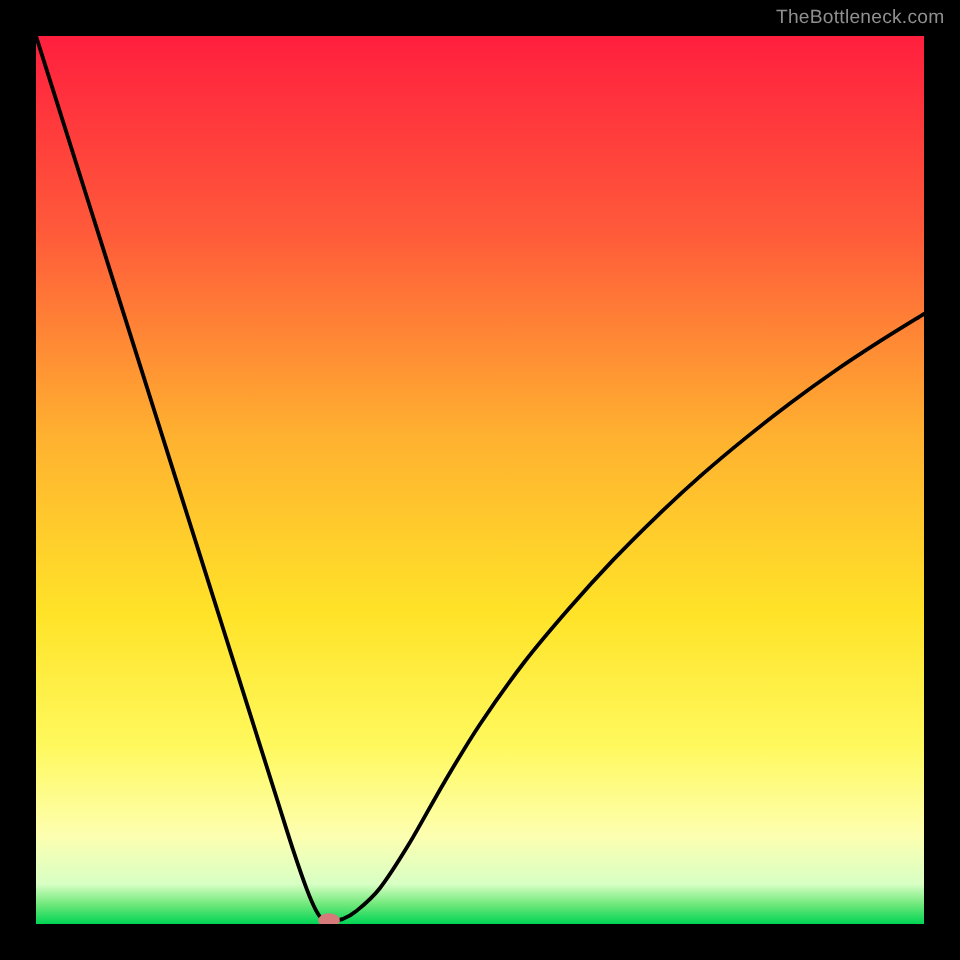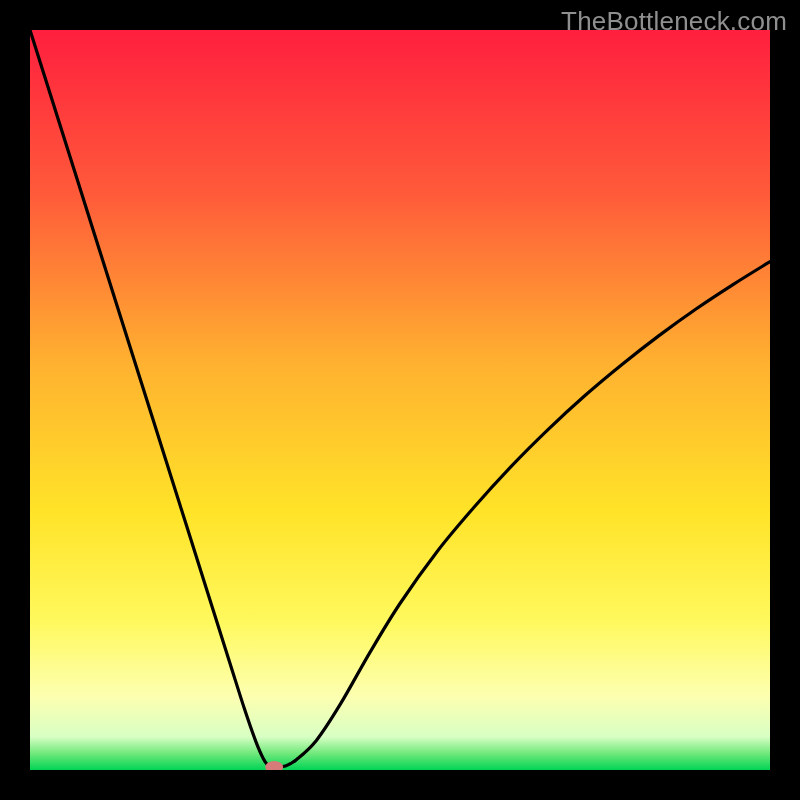--- a/index.html
+++ b/index.html
@@ -17,21 +17,21 @@
     top: 30px;
     width: 740px;
     height: 740px;
     background: #000;
   }
   .watermark {
     position: absolute;
     top: 6px;
     right: 13px;
     color: #8f8f8f;
-    font-size: 26px;
+    font-size: 16px;
     font-weight: 400;
     letter-spacing: 0.2px;
     z-index: 20;
   }
   svg {
     display: block;
   }
 </style>
 </head>
 <body>

